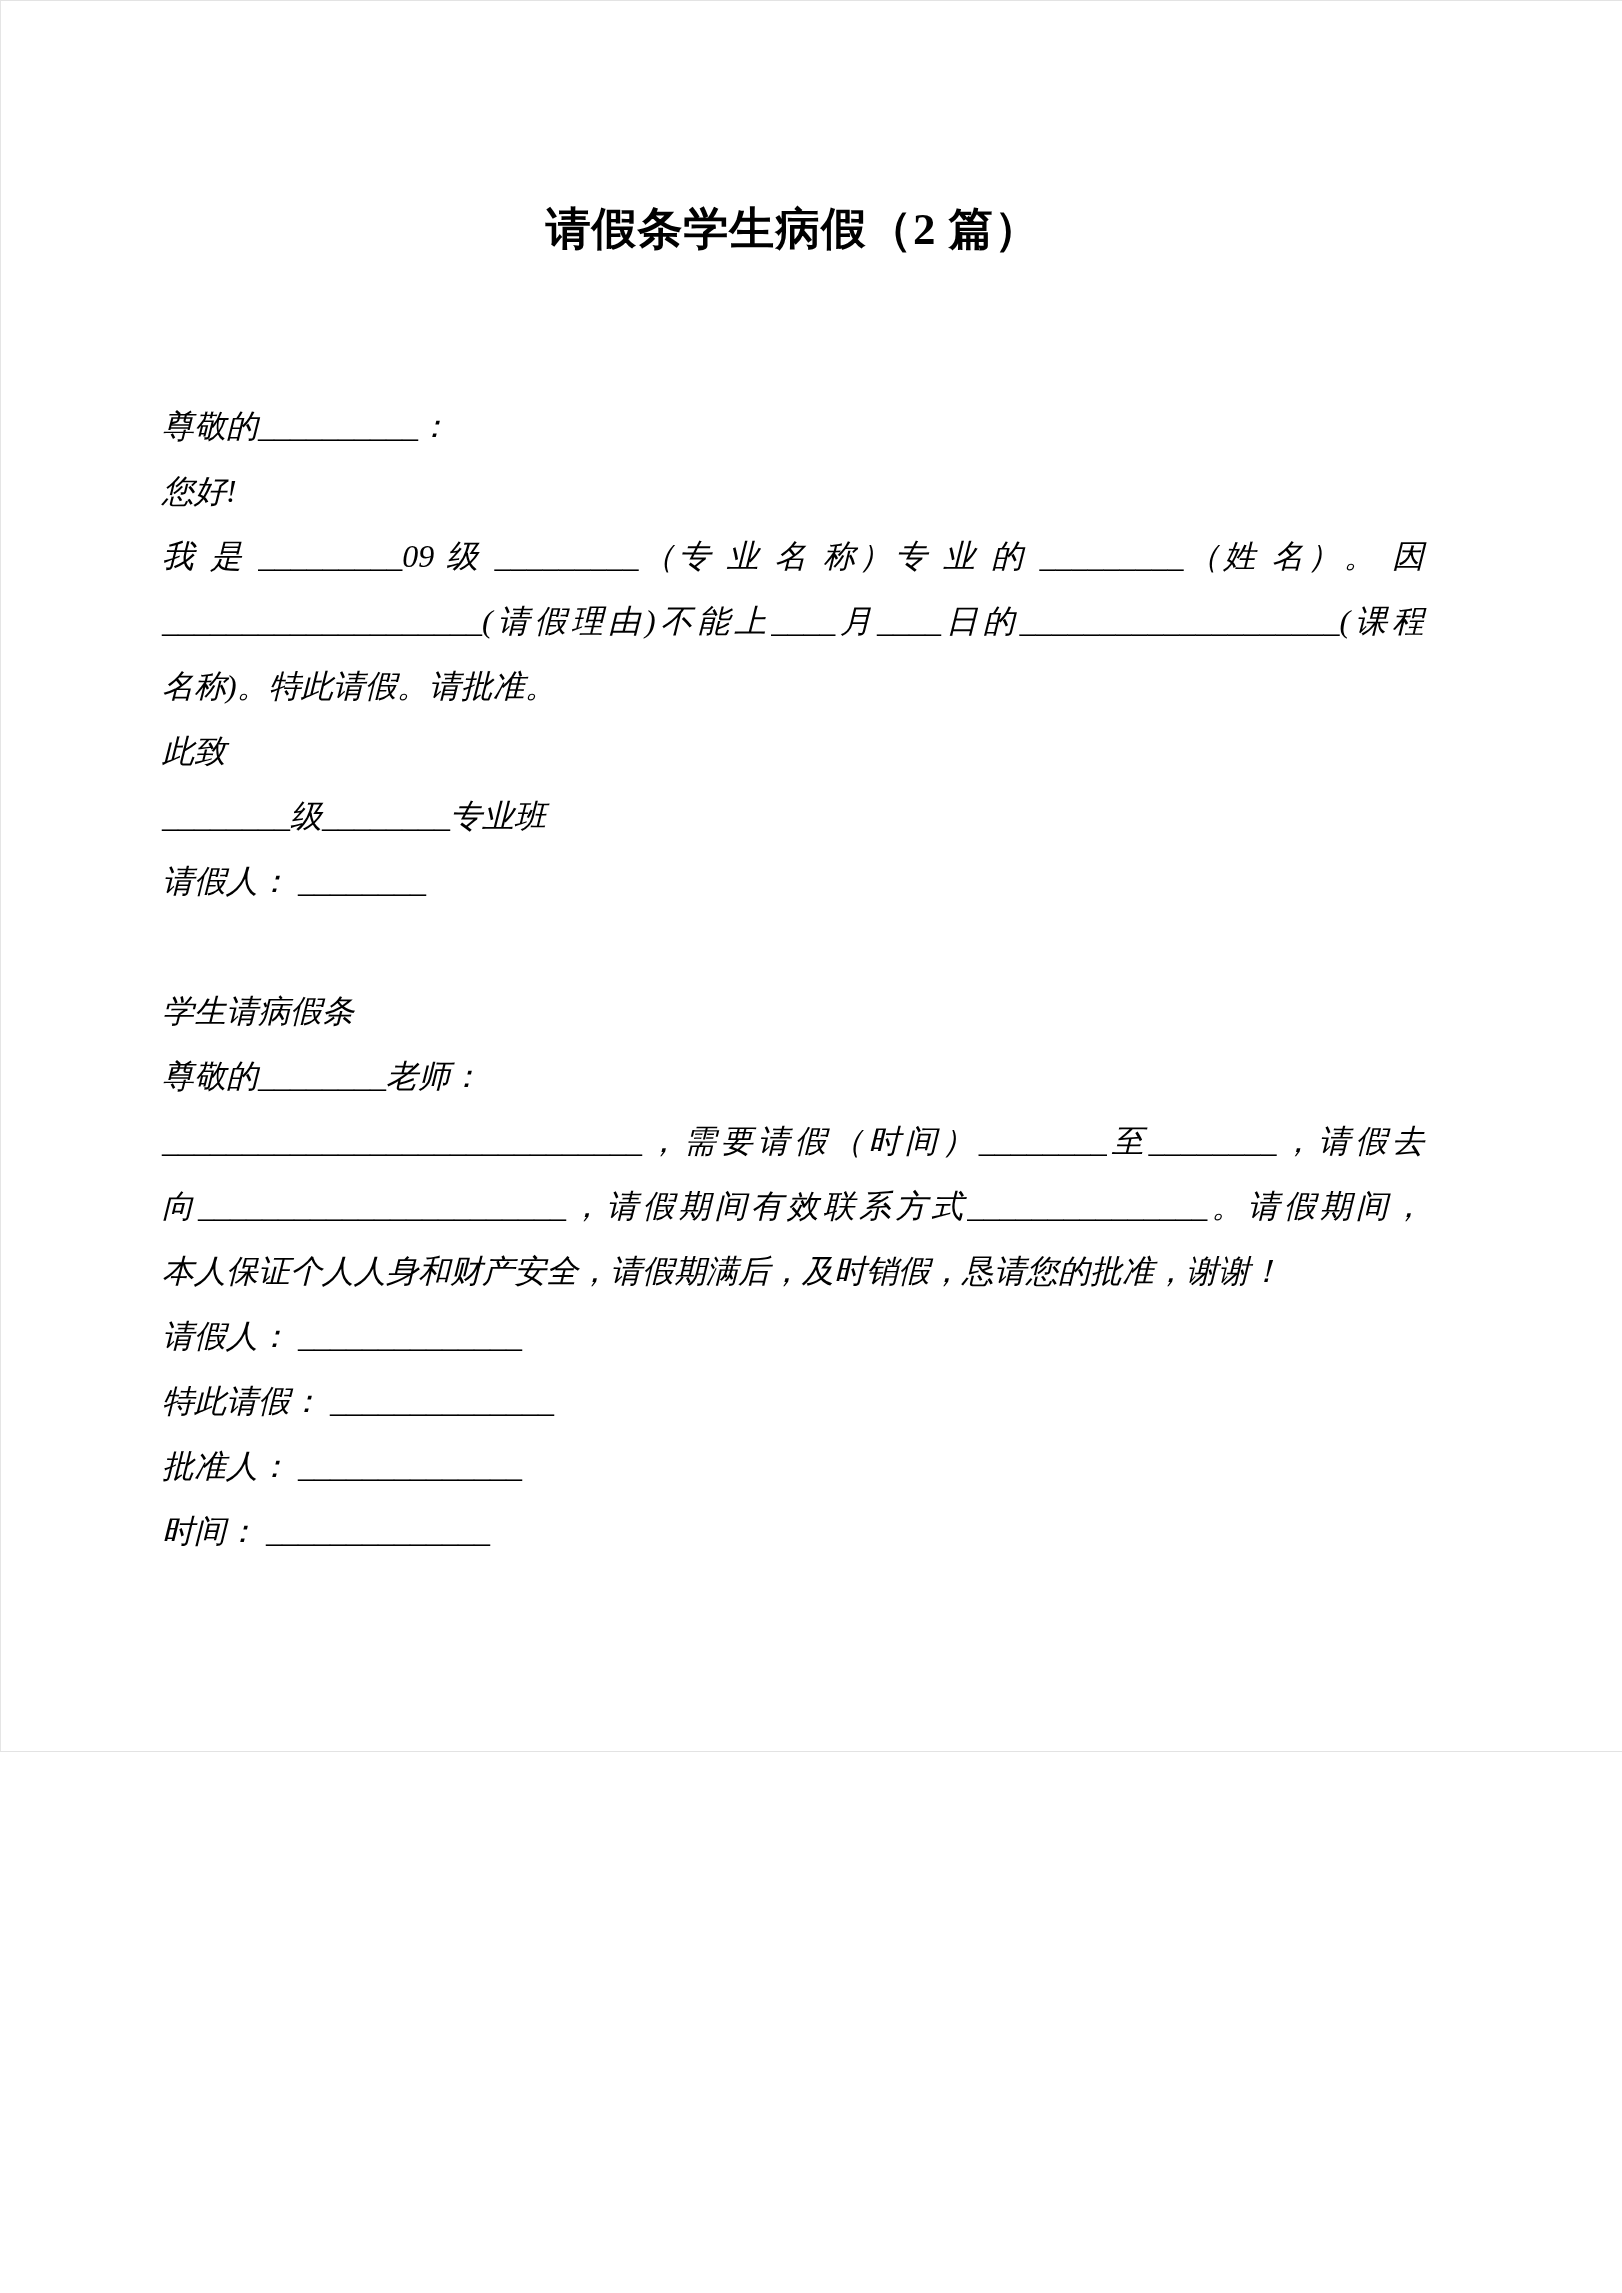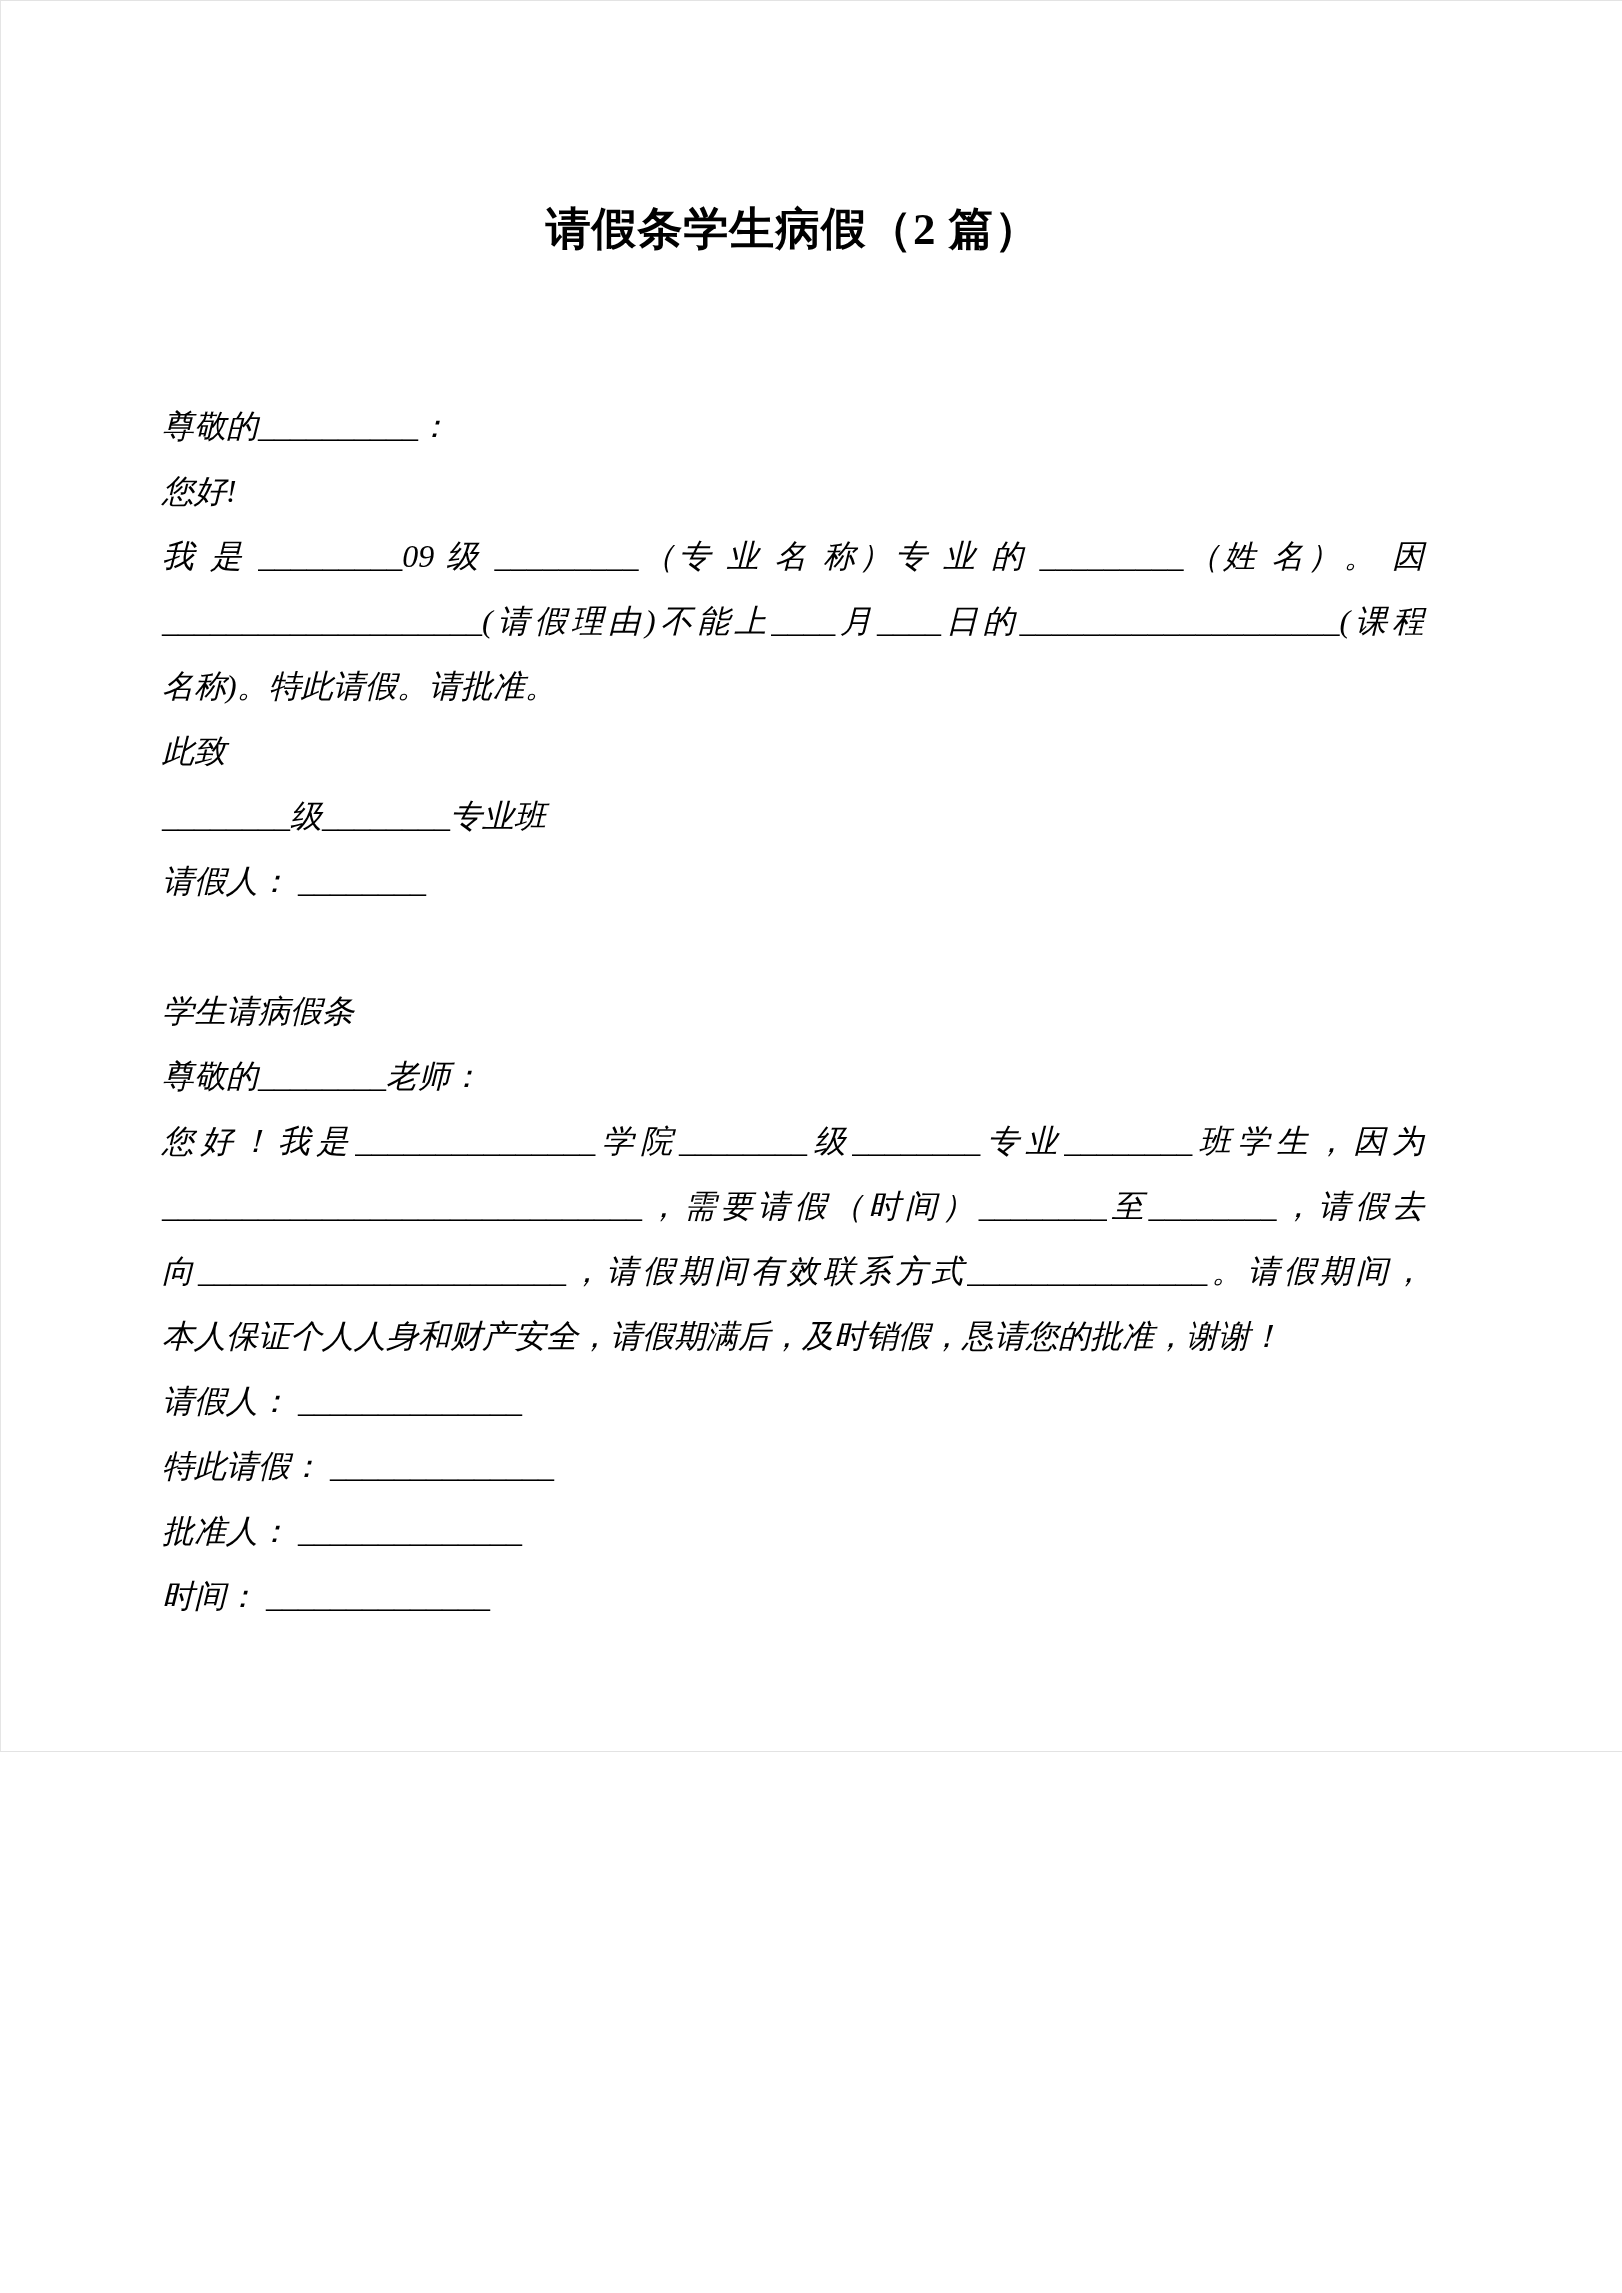--- a/index.html
+++ b/index.html
@@ -78,21 +78,20 @@
     <div class="line just">____________________(请假理由)不能上____月____日的____________________(课程</div>
     <div class="line">名称)。特此请假。请批准。</div>
     <div class="line">此致</div>
     <div class="line">________级________专业班</div>
     <div class="line">请假人： ________</div>
 
     <div class="spacer"></div>
 
     <div class="line">学生请病假条</div>
     <div class="line">尊敬的________老师：</div>
-    <div class="line just">您好！我是_______________学院________级________专业________班学生，因为</div>
     <div class="line just">______________________________，需要请假（时间）________至________，请假去</div>
     <div class="line just">向_______________________，请假期间有效联系方式_______________。请假期间，</div>
     <div class="line">本人保证个人人身和财产安全，请假期满后，及时销假，恳请您的批准，谢谢！</div>
     <div class="line">请假人： ______________</div>
     <div class="line">特此请假： ______________</div>
     <div class="line">批准人： ______________</div>
     <div class="line">时间： ______________</div>
 
   </div>
 

